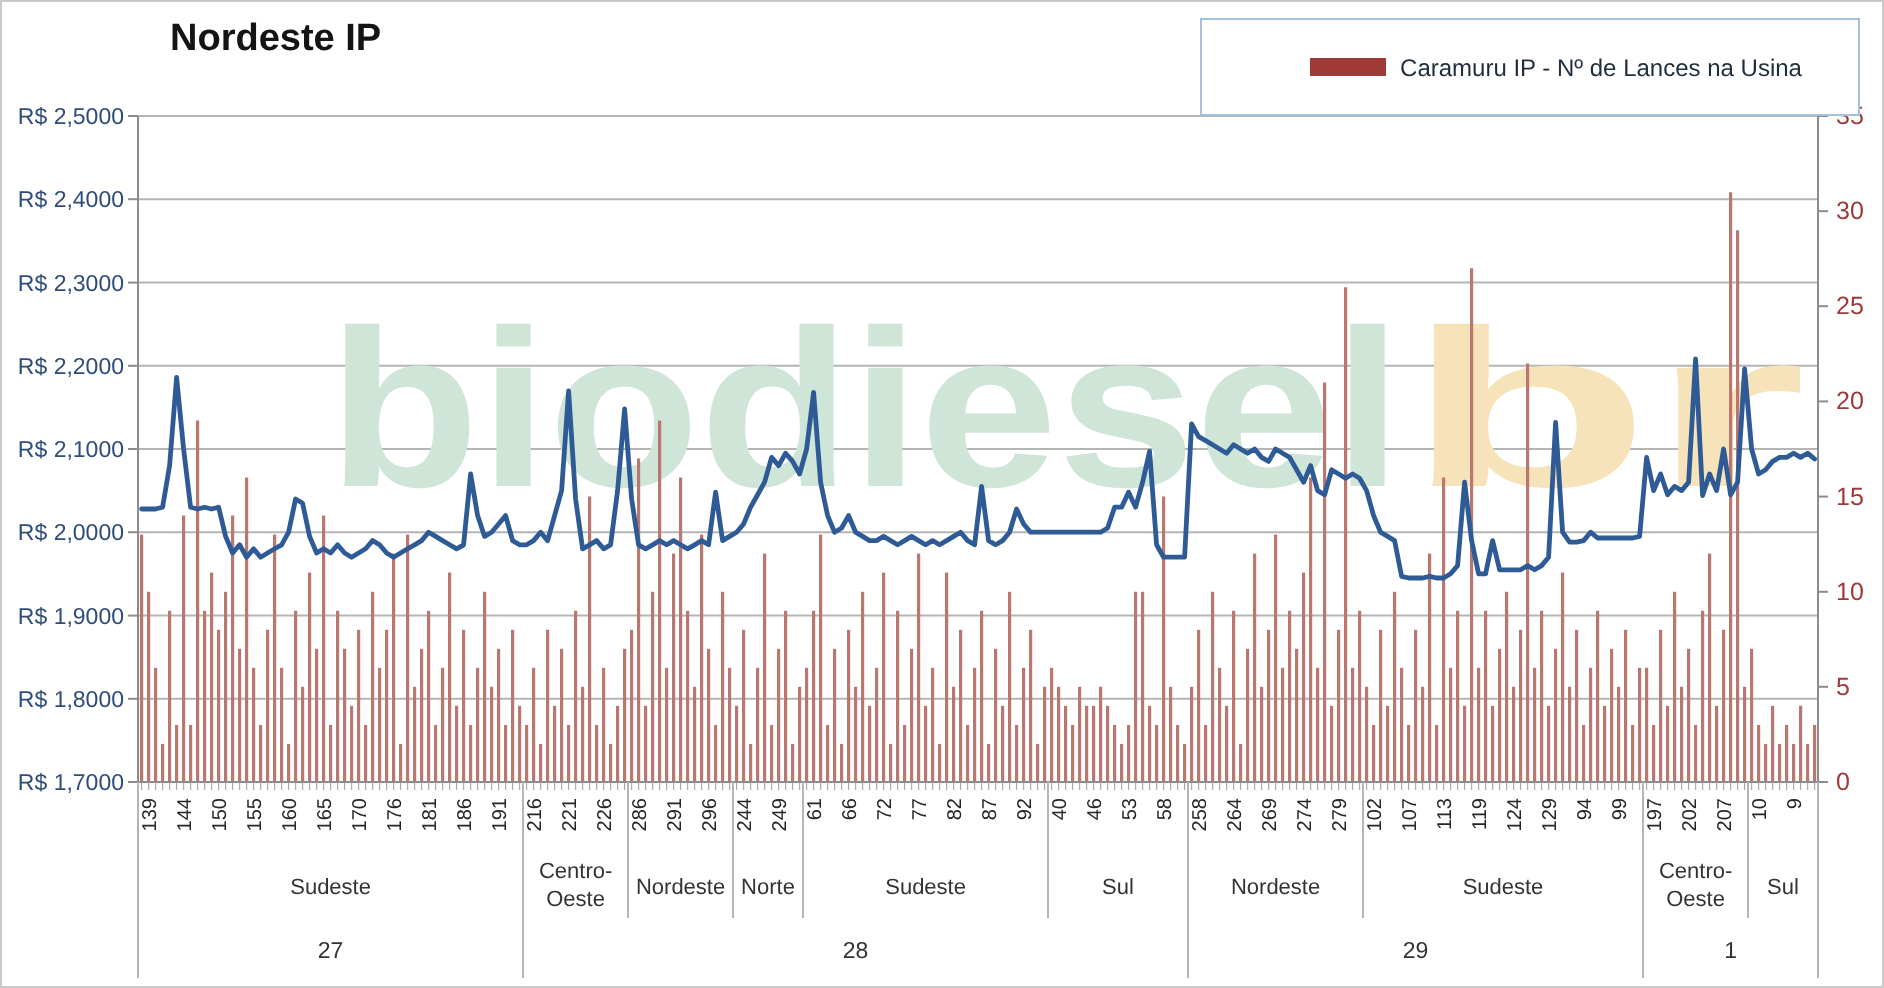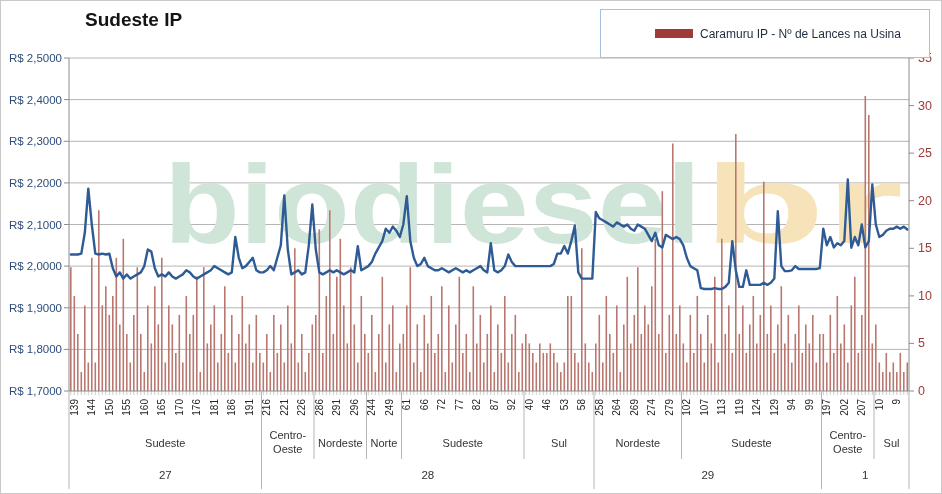--- a/index.html
+++ b/index.html
@@ -10,21 +10,21 @@
           display:flex;flex-direction:row;justify-content:space-around;box-sizing:border-box;padding:3px 0;z-index:3;}
   .legend-row{display:flex;align-items:center;gap:7px;padding-left:26px;font-size:12px;color:#1f2d3d;}
   .swatch-bar{width:38px;height:9px;background:#9E3A38;flex:0 0 auto;}
   .swatch-line{width:38px;height:0;border-top:3px solid #2E5B96;flex:0 0 auto;}
   svg{position:absolute;left:0;top:0;font-family:"Liberation Sans",sans-serif;}
 </style>
 </head>
 <body>
 
 <div class="frame">
-  <div class="title">Sudeste IP</div>
+  <div class="title">Nordeste IP</div>
 
   <div class="legend">
     <div class="legend-row">
       <span class="swatch-bar"></span>
       <span>Caramuru IP - Nº de Lances na Usina</span>
     </div>
   </div>
 
   <svg id="plot" width="942" height="494" viewBox="0 0 942 494">
       <g>

